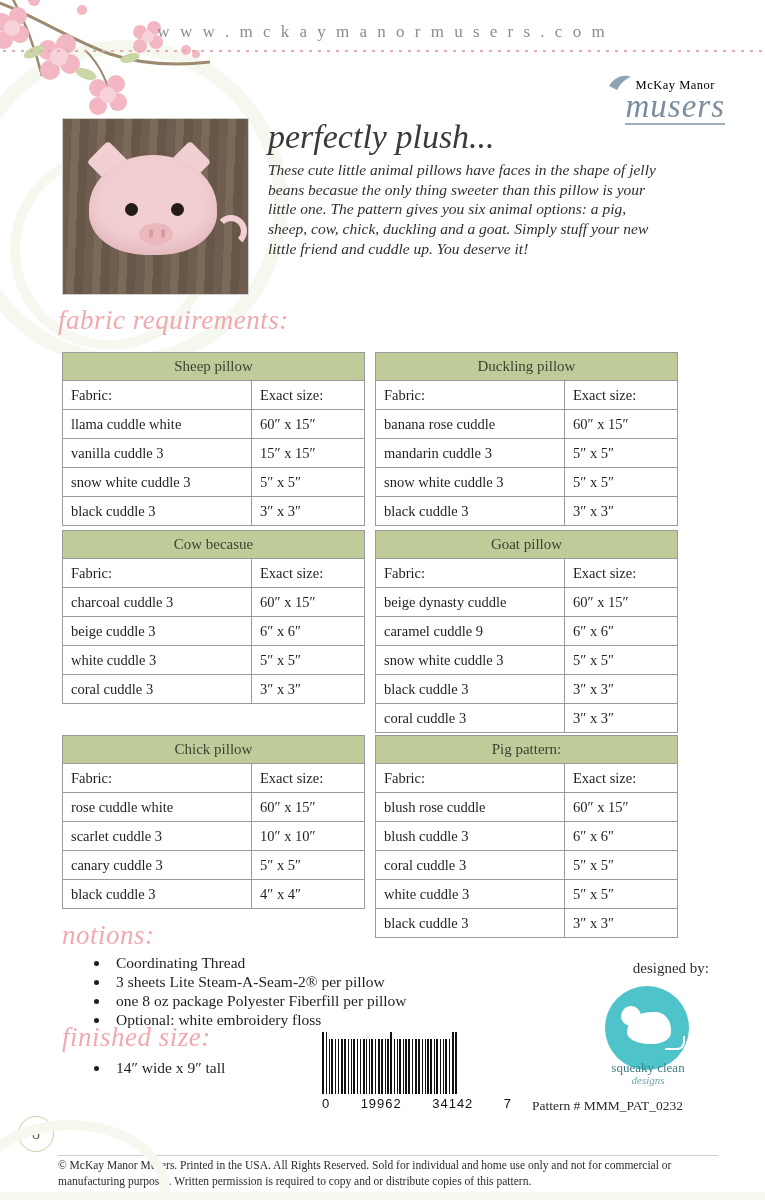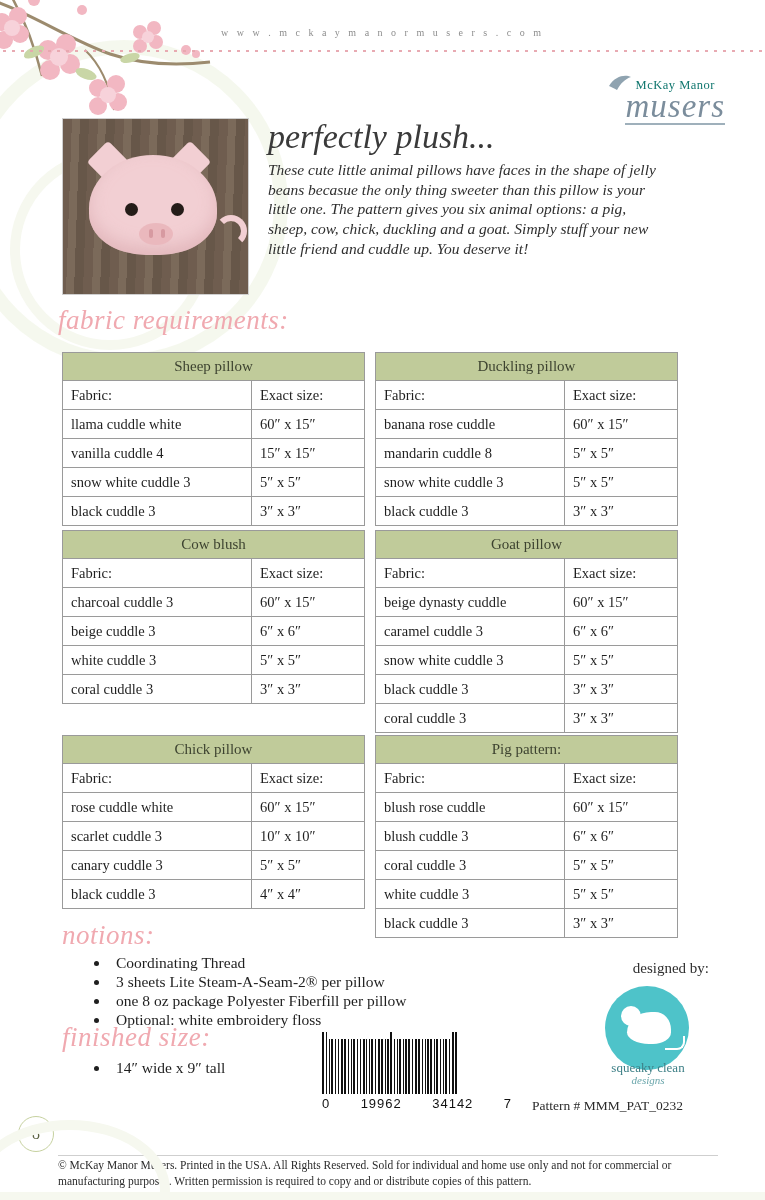--- a/index.html
+++ b/index.html
@@ -29,38 +29,38 @@
     border-radius:50%;
     border:8px solid #f6f8ef;
   }
 
   
   .top-url-wrap {
     position:absolute; left:0; top:22px; width:765px; text-align:center;
   }
   .top-url {
     font-family:"Liberation Serif", serif;
-    font-size:10px; letter-spacing:3px; color:#8d8d8d;
+    font-size:17px; letter-spacing:3px; color:#8d8d8d;
   }
   .dot-rule {
     position:absolute; left:0; top:48px; width:765px; height:6px;
     background-image: radial-gradient(#e7a6ae 1.3px, transparent 1.4px);
     background-size: 9px 6px;
     background-repeat: repeat-x;
     opacity:.95;
   }
 
   
   .branch { position:absolute; left:-10px; top:-8px; width:260px; height:170px; }
 
   
   .logo { position:absolute; right:40px; top:78px; text-align:center; }
   .logo-top {
     font-family:"Liberation Serif", serif;
-    font-size:12.5px; color:#0f766e; letter-spacing:.5px;
+    font-size:12.5px; color:#000000; letter-spacing:.5px;
   }
   .logo-main {
     font-family:"Liberation Serif", serif;
     font-style:italic; font-size:33px; color:#7b8d9c;
     line-height:.95; margin-top:-2px; letter-spacing:1px;
   }
   .logo-bird { position:absolute; left:-18px; top:-4px; }
   .logo-underline {
     height:2px; background:#9fb0bb; margin-top:1px;
   }
@@ -341,21 +341,21 @@
       </tr>
   <tr>
         <td class="c1">Fabric:</td>
         <td class="c2">Exact size:</td>
       </tr>
   <tr>
         <td class="c1">llama cuddle white</td>
         <td class="c2">60″ x 15″</td>
       </tr>
   <tr>
-        <td class="c1">vanilla cuddle 4</td>
+        <td class="c1">vanilla cuddle 3</td>
         <td class="c2">15″ x 15″</td>
       </tr>
   <tr>
         <td class="c1">snow white cuddle 3</td>
         <td class="c2">5″ x 5″</td>
       </tr>
   <tr>
         <td class="c1">black cuddle 3</td>
         <td class="c2">3″ x 3″</td>
       </tr>
@@ -369,38 +369,38 @@
       </tr>
   <tr>
         <td class="c1">Fabric:</td>
         <td class="c2">Exact size:</td>
       </tr>
   <tr>
         <td class="c1">banana rose cuddle</td>
         <td class="c2">60″ x 15″</td>
       </tr>
   <tr>
-        <td class="c1">mandarin cuddle 8</td>
+        <td class="c1">mandarin cuddle 3</td>
         <td class="c2">5″ x 5″</td>
       </tr>
   <tr>
         <td class="c1">snow white cuddle 3</td>
         <td class="c2">5″ x 5″</td>
       </tr>
   <tr>
         <td class="c1">black cuddle 3</td>
         <td class="c2">3″ x 3″</td>
       </tr>
 </tbody>
   </table>
 
 <table class="fr t-cow">
   <tbody>
       <tr>
-        <th colspan="2">Cow blush</th>
+        <th colspan="2">Cow becasue</th>
       </tr>
   <tr>
         <td class="c1">Fabric:</td>
         <td class="c2">Exact size:</td>
       </tr>
   <tr>
         <td class="c1">charcoal cuddle 3</td>
         <td class="c2">60″ x 15″</td>
       </tr>
   <tr>
@@ -425,21 +425,21 @@
       </tr>
   <tr>
         <td class="c1">Fabric:</td>
         <td class="c2">Exact size:</td>
       </tr>
   <tr>
         <td class="c1">beige dynasty cuddle</td>
         <td class="c2">60″ x 15″</td>
       </tr>
   <tr>
-        <td class="c1">caramel cuddle 3</td>
+        <td class="c1">caramel cuddle 9</td>
         <td class="c2">6″ x 6″</td>
       </tr>
   <tr>
         <td class="c1">snow white cuddle 3</td>
         <td class="c2">5″ x 5″</td>
       </tr>
   <tr>
         <td class="c1">black cuddle 3</td>
         <td class="c2">3″ x 3″</td>
       </tr>

